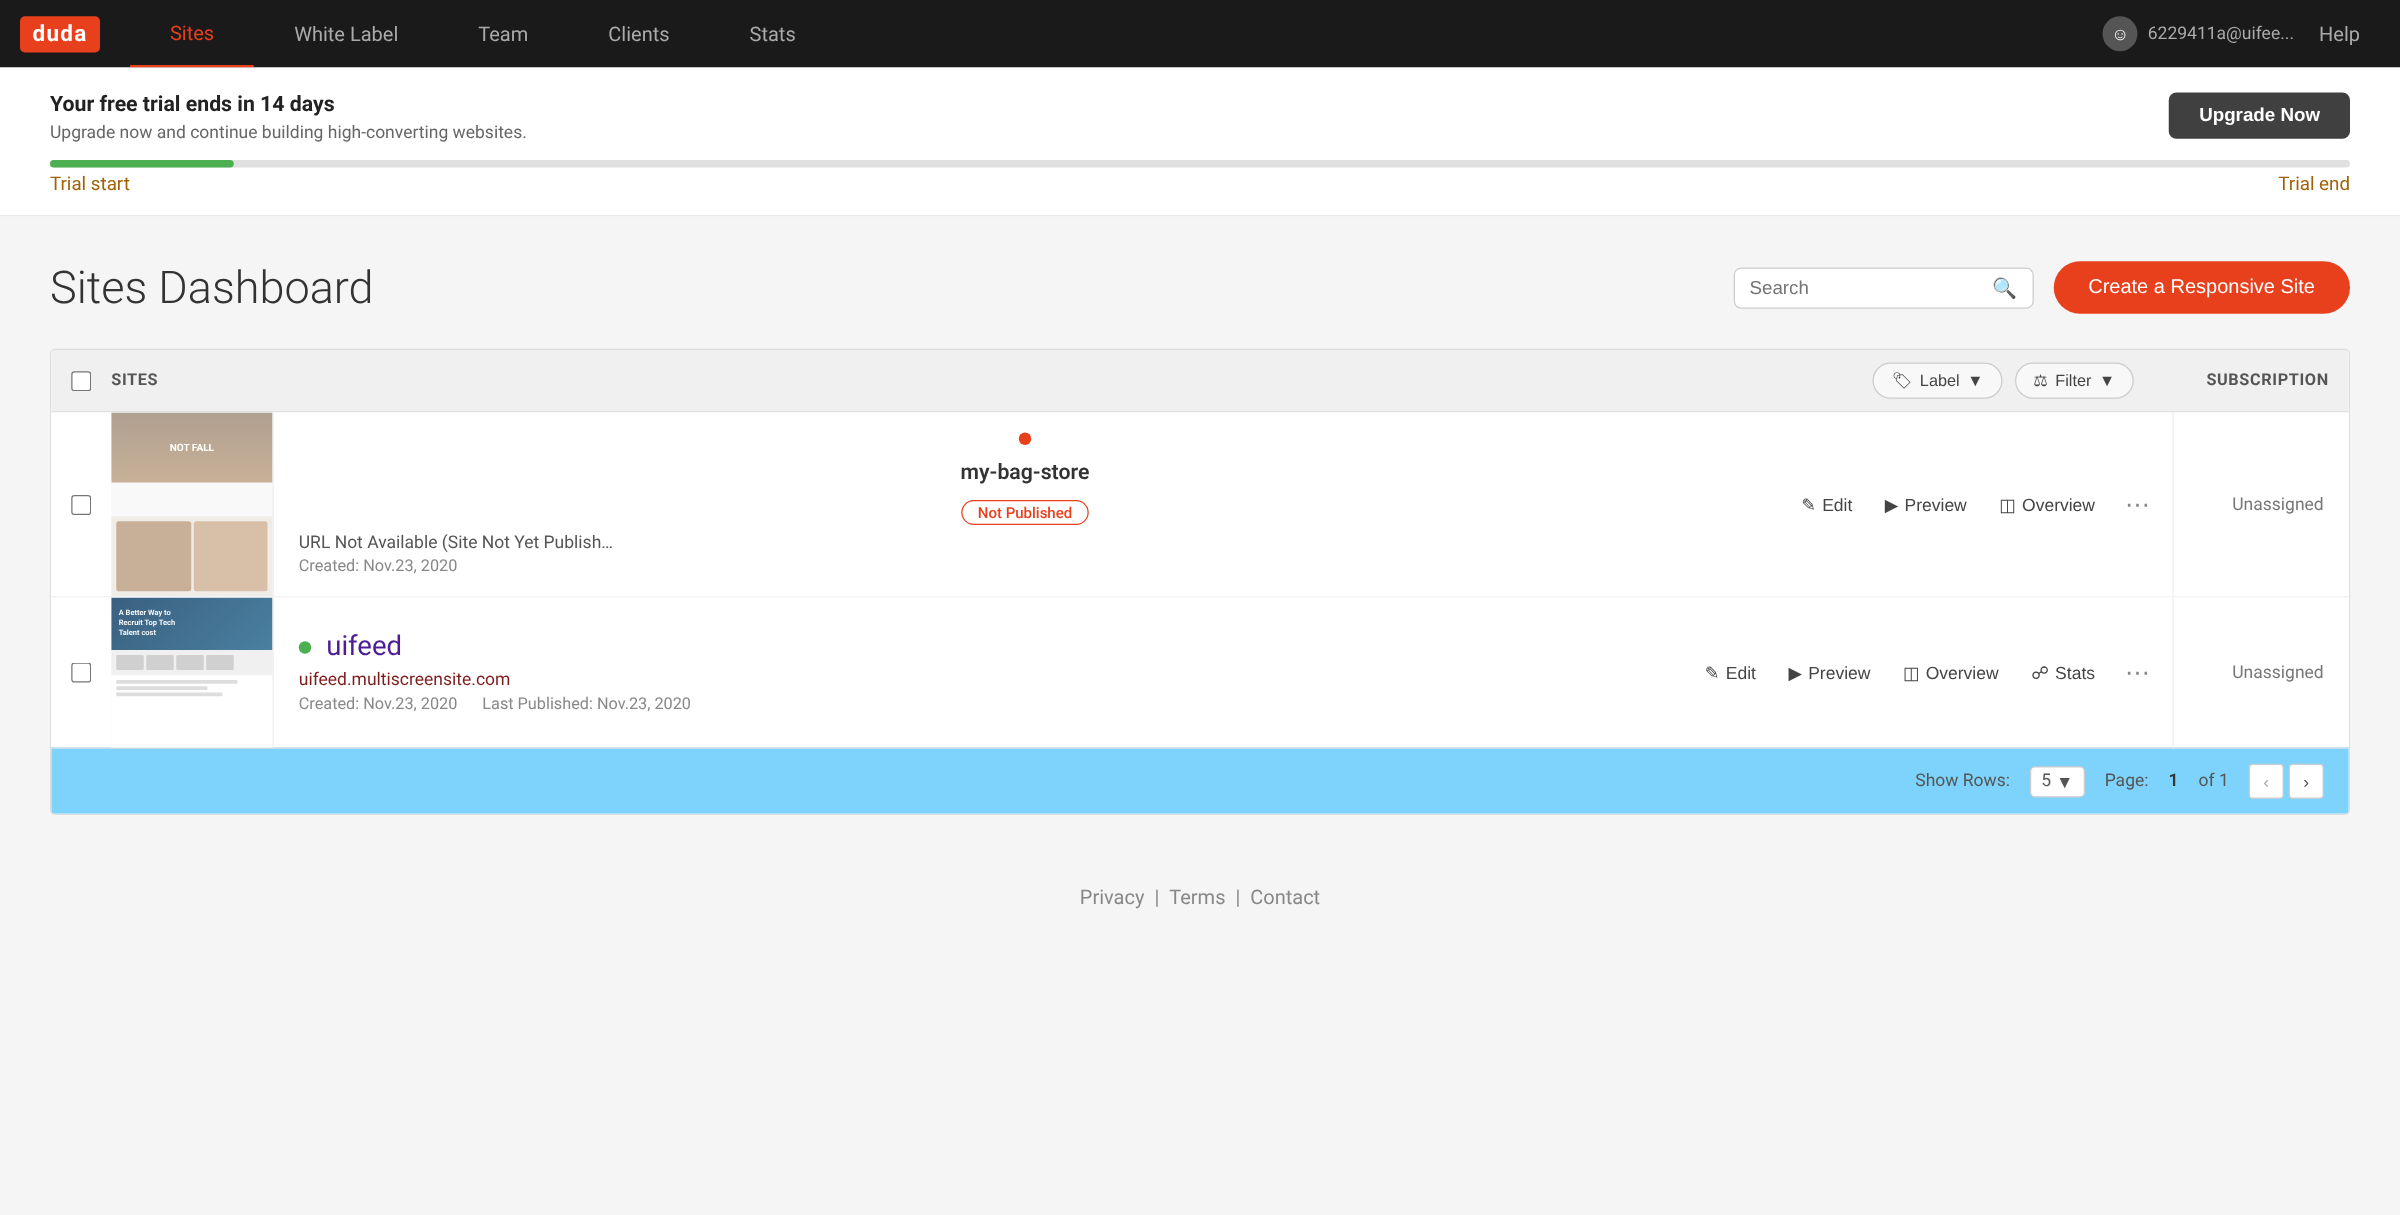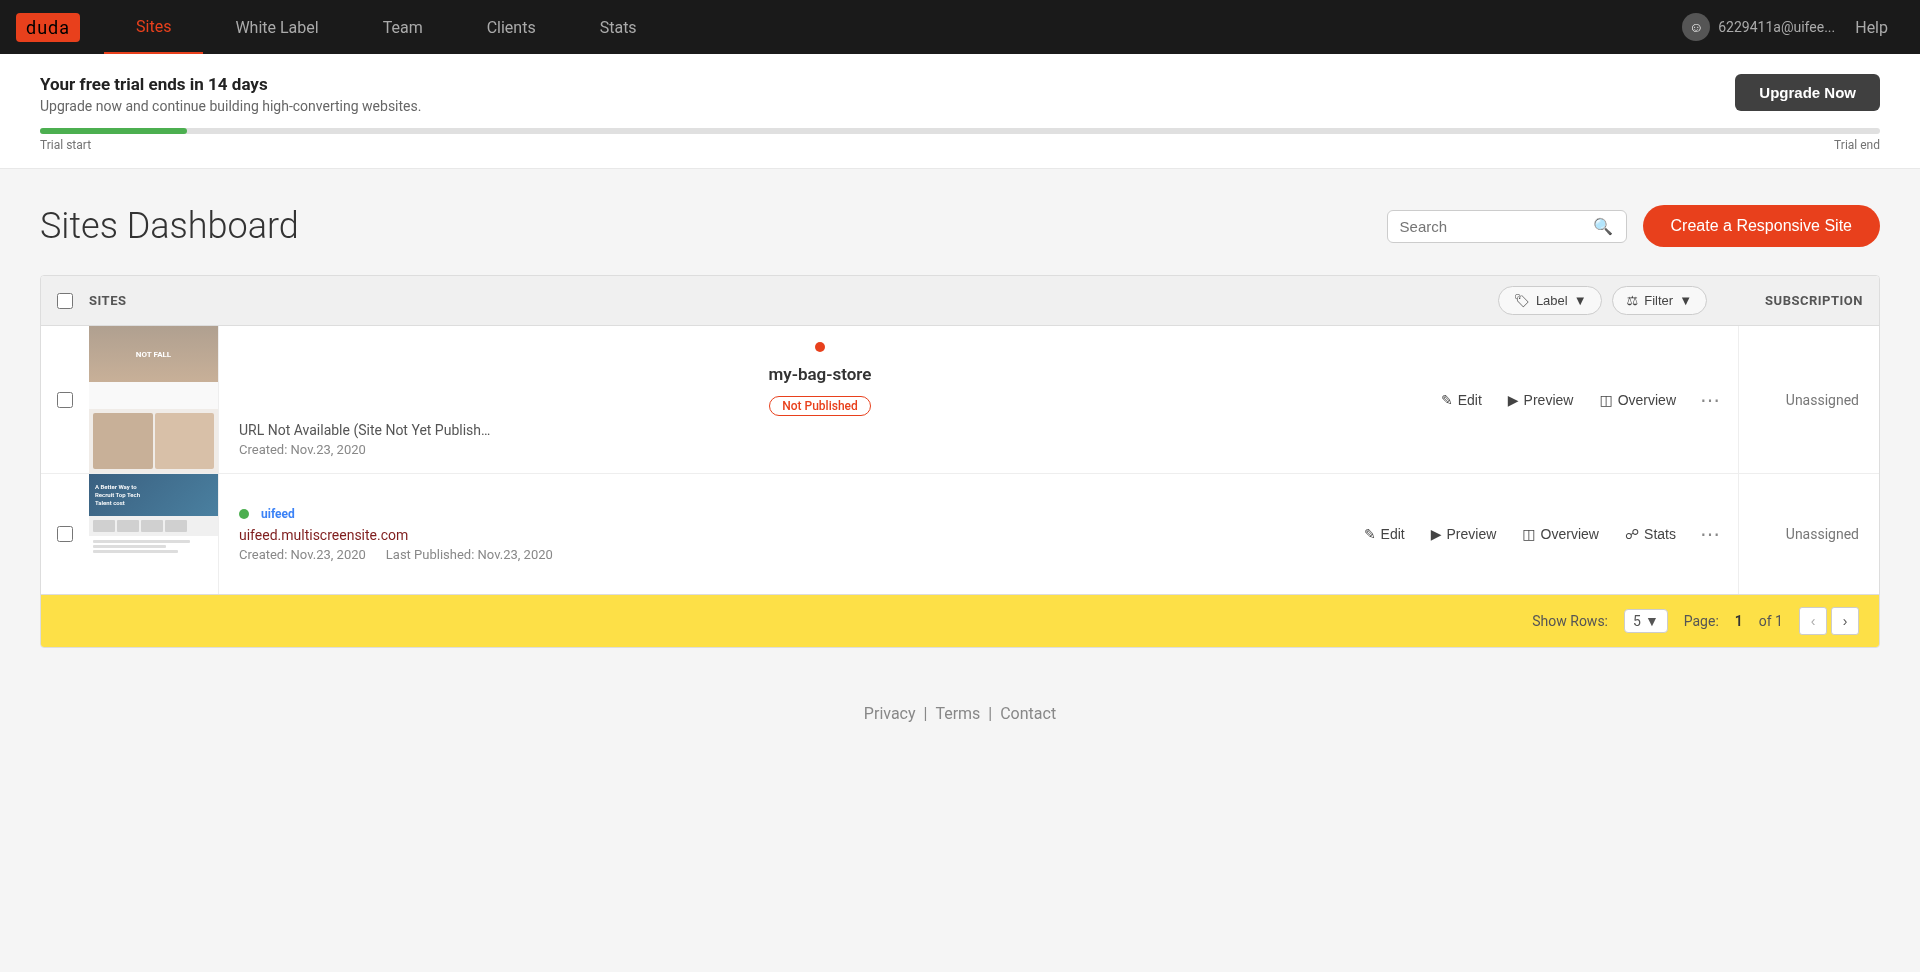--- a/index.html
+++ b/index.html
@@ -1,17 +1,17 @@
 <!DOCTYPE html>
 <html><head>
   <meta charset="utf-8">
   <style>
     * { box-sizing: border-box; margin: 0; padding: 0; }
     body { font-family: -apple-system, BlinkMacSystemFont, 'Segoe UI', Roboto, sans-serif; background: #f5f5f5; min-height: 972px; }
-    .nav-logo { background: #e8401c; color: #000000; font-weight: 400; font-size: 18px; padding: 4px 10px; border-radius: 4px; margin-right: 24px; letter-spacing: 1px; }
+    .nav-logo { background: #e8401c; color: #ffffff; font-weight: 700; font-size: 18px; padding: 4px 10px; border-radius: 4px; margin-right: 24px; letter-spacing: 1px; }
     .nav-item { color: #aaa; font-size: 16px; padding: 0 32px; height: 54px; display: flex; align-items: center; cursor: pointer; text-decoration: none; }
     .nav-item.active { color: #e8401c; border-bottom: 2px solid #e8401c; }
 
     
     .main { padding: 36px 40px 24px; }
 
     
     .thumb-bag-top { height: 56px; background: linear-gradient(180deg, #b0a090 0%, #c8b098 100%); display: flex; align-items: center; justify-content: center; }
   </style>
 </head>
@@ -38,21 +38,21 @@
 </nav>
 
 <div style="background:#fff; padding:20px 40px 16px; border-bottom:1px solid #e8e8e8; position:relative;">
   <button style="position:absolute; top:20px; right:40px; background:#404040; color:#fff; border:none; border-radius:6px; padding:10px 24px; font-size:15px; font-weight:600; cursor:pointer;">Upgrade Now</button>
   <div style="font-size:17px; font-weight:700; color:#222; margin-bottom:4px;">Your free trial ends in 14 days</div>
   <div style="font-size:14px; color:#666; margin-bottom:14px;">Upgrade now and continue building high-converting websites.</div>
   <div style="position:relative;">
     <div style="height:6px; background:#e0e0e0; border-radius:3px; width:100%;"></div>
     <div style="height:6px; background:#4caf50; border-radius:3px; width:8%; position:absolute; top:0; left:0;"></div>
   </div>
-  <div style="display:flex; justify-content:space-between; margin-top:4px; font-size:12px; color:#737373;">
+  <div style="display:flex; justify-content:space-between; margin-top:4px; font-size:15px; color:#a16207;">
     <span>Trial start</span>
     <span>Trial end</span>
   </div>
 </div>
 
 <div class="main">
 
   <div style="display:flex; align-items:center; justify-content:space-between; margin-bottom:28px;gap:40px;">
     <div style="font-size:36px; font-weight:300; color:#333;">Sites Dashboard</div>
     <div style="display:flex; align-items:center; gap:16px;">
@@ -146,21 +146,21 @@
           <div style="padding:4px; background:#fff; flex:1;">
             <div style="height:3px; background:#ddd; border-radius:1px; margin-bottom:2px; width:80%;"></div>
             <div style="height:3px; background:#ddd; border-radius:1px; margin-bottom:2px; width:60%;"></div>
             <div style="height:3px; background:#ddd; border-radius:1px; width:70%;"></div>
           </div>
         </div>
       </div>
       <div style="flex:1; padding:16px 20px; display:flex; flex-direction:column; justify-content:center;">
         <div style="display:flex; align-items:center; gap:12px; margin-bottom:6px;">
           <span style="width:10px; height:10px; border-radius:50%; background:#4caf50; display:inline-block;"></span>
-          <span style="font-size:12px; font-weight:700; color:#3b82f6;">uifeed</span>
+          <span style="font-size:22px; font-weight:400; color:#4c1d95;">uifeed</span>
         </div>
         <div style="font-size:14px; color:#7f1d1d; margin-bottom:4px;">uifeed.multiscreensite.com</div>
         <div style="font-size:13px; color:#888; display:flex; gap:20px;">
           <span>Created: Nov.23, 2020</span>
           <span>Last Published: Nov.23, 2020</span>
         </div>
       </div>
       <div style="display:flex; align-items:center; padding:0 8px; border-right:1px solid #eee; gap:2px;">
         <button style="display:flex; align-items:center; gap:5px; padding:6px 12px; font-size:14px; color:#444; cursor:pointer; background:none; border:none; border-radius:4px;">
           <span>✎</span>
@@ -176,21 +176,21 @@
         </button>
         <button style="display:flex; align-items:center; gap:5px; padding:6px 12px; font-size:14px; color:#444; cursor:pointer; background:none; border:none; border-radius:4px;">
           <span>☍</span>
           <span>Stats</span>
         </button>
         <button style="font-size:20px; color:#888; cursor:pointer; padding:6px 10px; border-radius:4px; background:none; border:none;">⋯</button>
       </div>
       <div style="min-width:140px; display:flex; align-items:center; justify-content:flex-end; padding-right:20px; font-size:14px; color:#777;">Unassigned</div>
     </div>
 
-    <div style="background:#fde047; border-top:1px solid #ddd; padding:12px 20px; display:flex; align-items:center; justify-content:flex-end; gap:16px; font-size:14px; color:#555;">
+    <div style="background:#7dd3fc; border-top:1px solid #ddd; padding:12px 20px; display:flex; align-items:center; justify-content:flex-end; gap:16px; font-size:14px; color:#555;">
       <span>Show Rows:</span>
       <div style="display:flex; align-items:center; gap:4px; border:1px solid #ccc; border-radius:4px; padding:3px 8px; background:#fff; cursor:pointer; font-size:14px;">
         <span>5</span>
         <span>▼</span>
       </div>
       <span>Page:</span>
       <span style="font-weight:600; color:#333;">1</span>
       <span>of 1</span>
       <div style="display:flex; gap:4px;">
         <button style="border:1px solid #ccc; background:#fff; border-radius:3px; width:28px; height:28px; display:flex; align-items:center; justify-content:center; cursor:pointer; font-size:14px; color:#aaa;" disabled="">‹</button>

